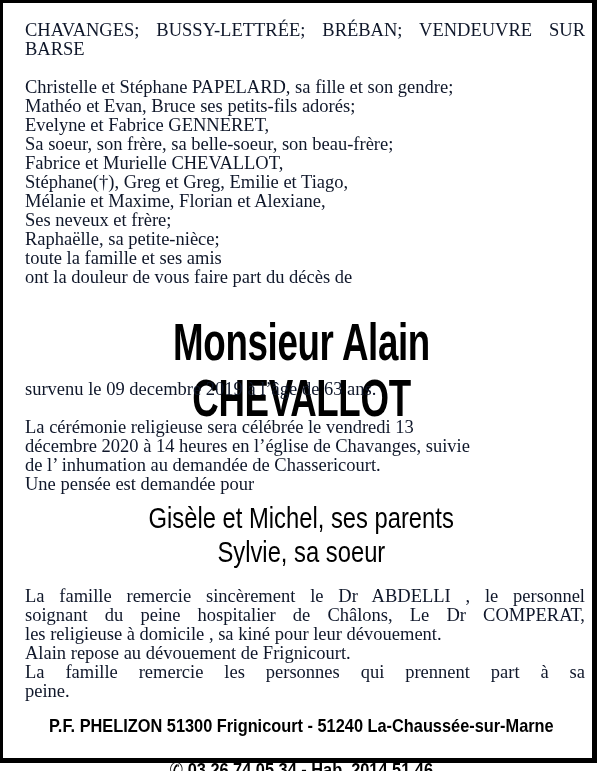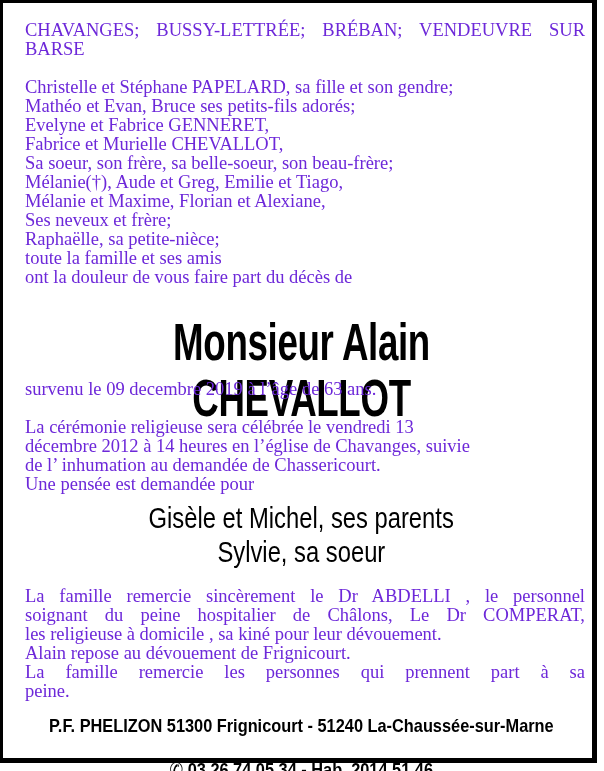--- a/index.html
+++ b/index.html
@@ -24,21 +24,21 @@
       border-right: 5px solid #000;
       border-bottom: 5px solid #000;
       box-sizing: border-box;
       background: #fff;
       color: #000;
     }
     .serif {
       font-family: "Liberation Serif", "DejaVu Serif", serif;
       font-size: 18.5px;
       line-height: 19px;
-      color: #6d28d9;
+      color: #0f172a;
     }
     .block {
       position: absolute;
       left: 22px;
       width: 560px;
     }
     .line {
       display: block;
       white-space: nowrap;
     }
@@ -101,41 +101,41 @@
 
   <div class="block serif" style="top: 18px;">
     <span class="line justify">CHAVANGES; BUSSY-LETTRÉE; BRÉBAN; VENDEUVRE SUR</span>
     <span class="line">BARSE</span>
   </div>
 
   <div class="block serif" style="top: 75px;">
     <span class="line">Christelle et Stéphane PAPELARD, sa fille et son gendre;</span>
     <span class="line">Mathéo et Evan, Bruce ses petits-fils adorés;</span>
     <span class="line">Evelyne et Fabrice GENNERET,</span>
+    <span class="line">Sa soeur, son frère, sa belle-soeur, son beau-frère;</span>
     <span class="line">Fabrice et Murielle CHEVALLOT,</span>
-    <span class="line">Sa soeur, son frère, sa belle-soeur, son beau-frère;</span>
-    <span class="line">Mélanie(†), Aude et Greg, Emilie et Tiago,</span>
+    <span class="line">Stéphane(†), Greg et Greg, Emilie et Tiago,</span>
     <span class="line">Mélanie et Maxime, Florian et Alexiane,</span>
     <span class="line">Ses neveux et frère;</span>
     <span class="line">Raphaëlle, sa petite-nièce;</span>
     <span class="line">toute la famille et ses amis</span>
     <span class="line">ont la douleur de vous faire part du décès de</span>
   </div>
 
   <div class="headline">
     <span>Monsieur Alain CHEVALLOT</span>
   </div>
 
   <div class="block serif" style="top: 377px;">
     <span class="line">survenu le 09 decembre 2019 à l’âge de 63 ans.</span>
   </div>
 
   <div class="block serif" style="top: 415px;">
     <span class="line">La cérémonie religieuse sera célébrée le vendredi 13</span>
-    <span class="line">décembre 2012 à 14 heures en l’église de Chavanges, suivie</span>
+    <span class="line">décembre 2020 à 14 heures en l’église de Chavanges, suivie</span>
     <span class="line">de l’ inhumation au demandée de Chassericourt.</span>
     <span class="line">Une pensée est demandée pour</span>
   </div>
 
   <div class="parents" style="top: 498px;">
     <span>Gisèle et Michel, ses parents</span>
   </div>
   <div class="parents" style="top: 532px;">
     <span>Sylvie, sa soeur</span>
   </div>

